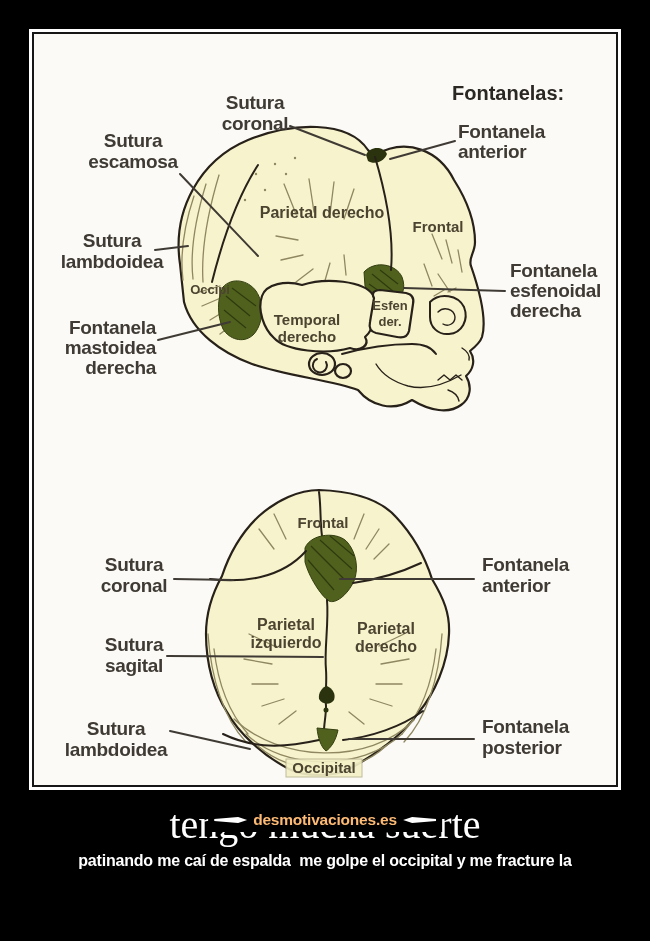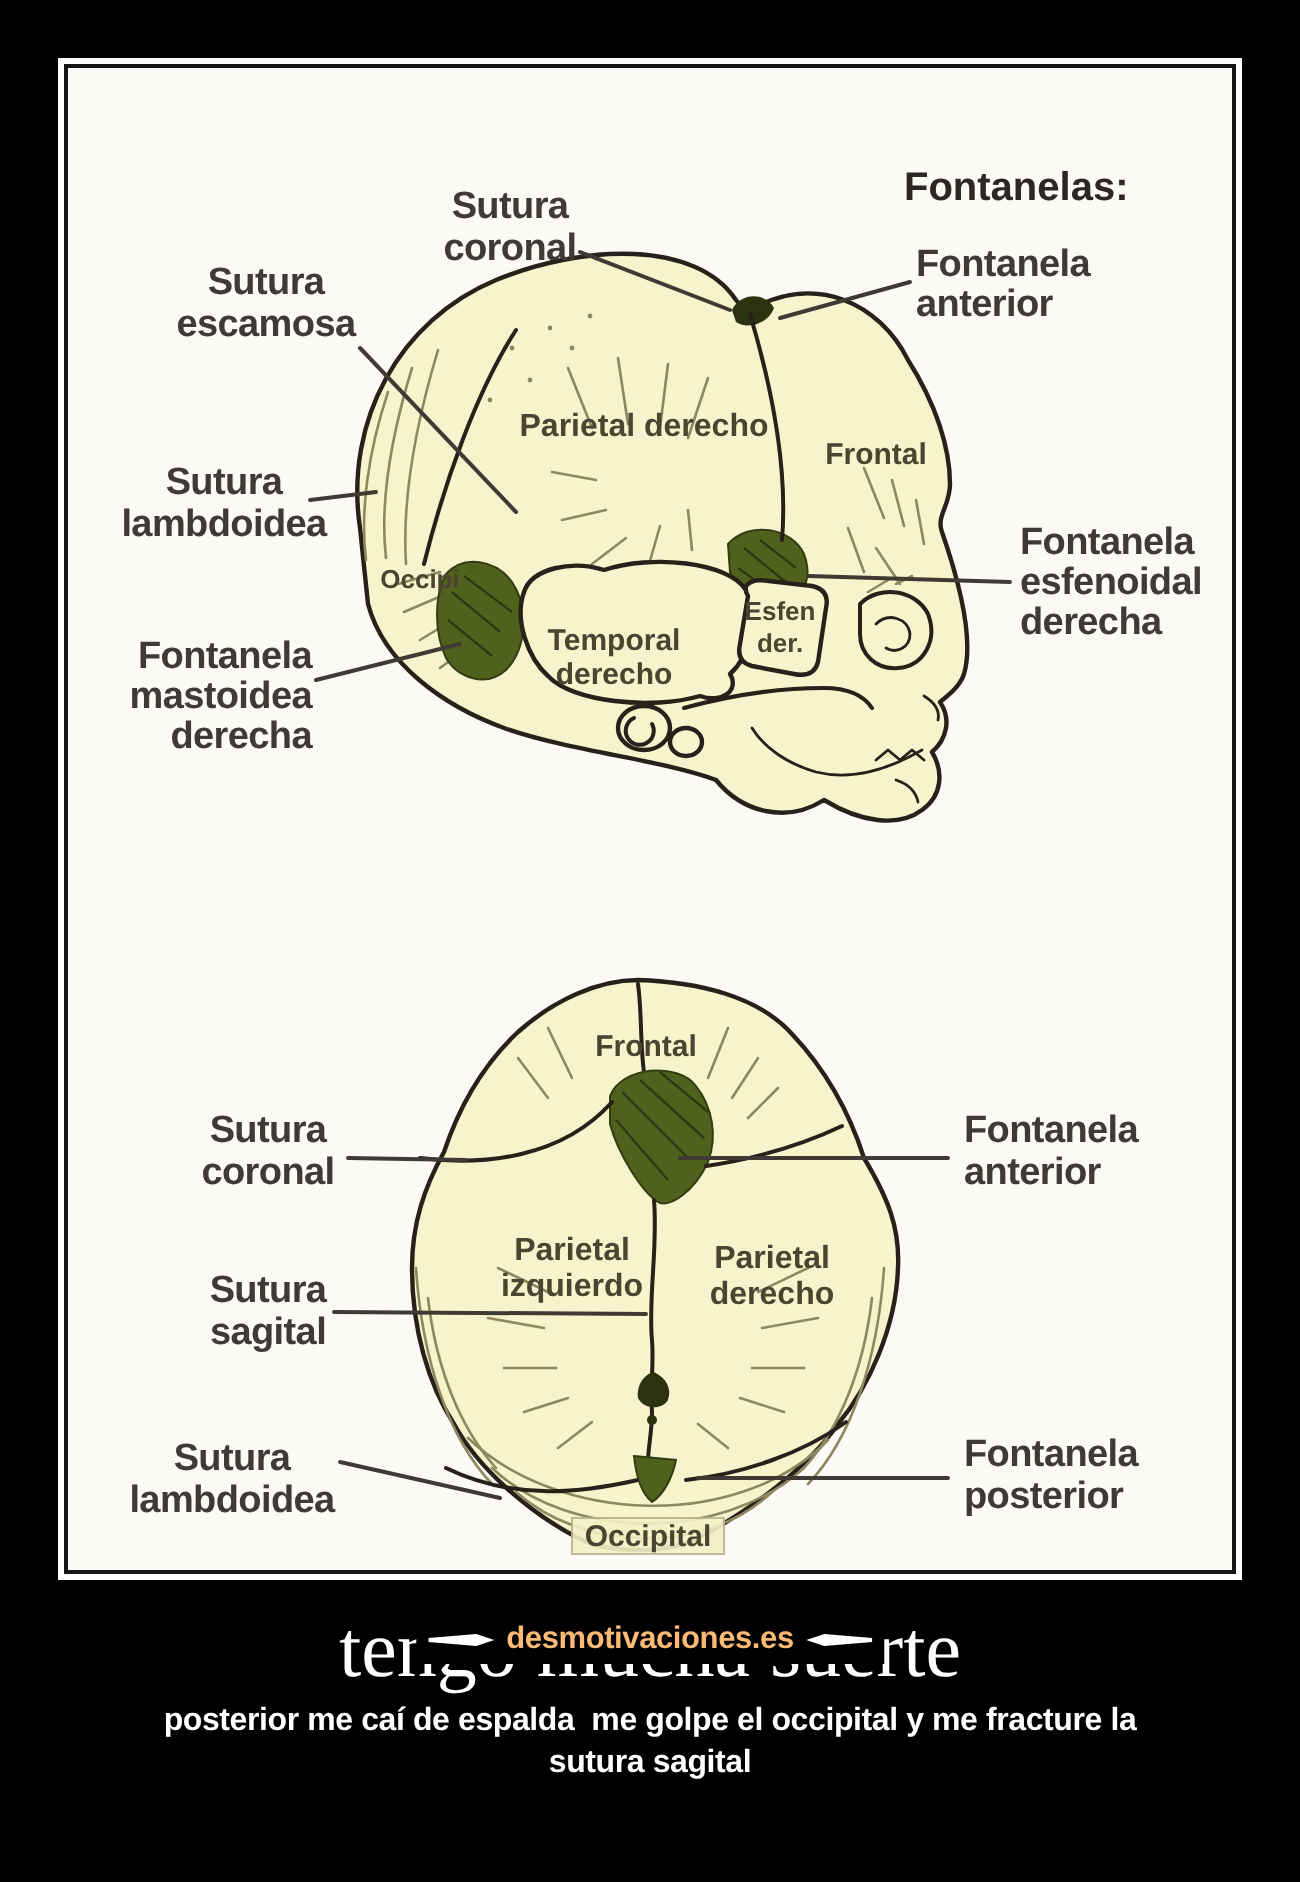--- a/index.html
+++ b/index.html
@@ -269,17 +269,16 @@
       </svg>
       <span class="wm-text">desmotivaciones.es</span>
       <svg class="wm-end" width="34" height="14" viewBox="0 0 34 14">
         <polygon points="34,6 10,4 1,7 10,10 34,8" fill="#ffffff"></polygon>
       </svg>
     </div>
   </div>
 
   <div class="caption">
     <div class="caption-title">tengo mucha suerte</div>
-    <div class="caption-line">posterior me caí de espalda  me golpe el occipital y me fracture la</div>
-    <div class="caption-line">sutura sagital</div>
+    <div class="caption-line">patinando me caí de espalda  me golpe el occipital y me fracture la</div>
   </div>
 
 </div>
 
 </body></html>

